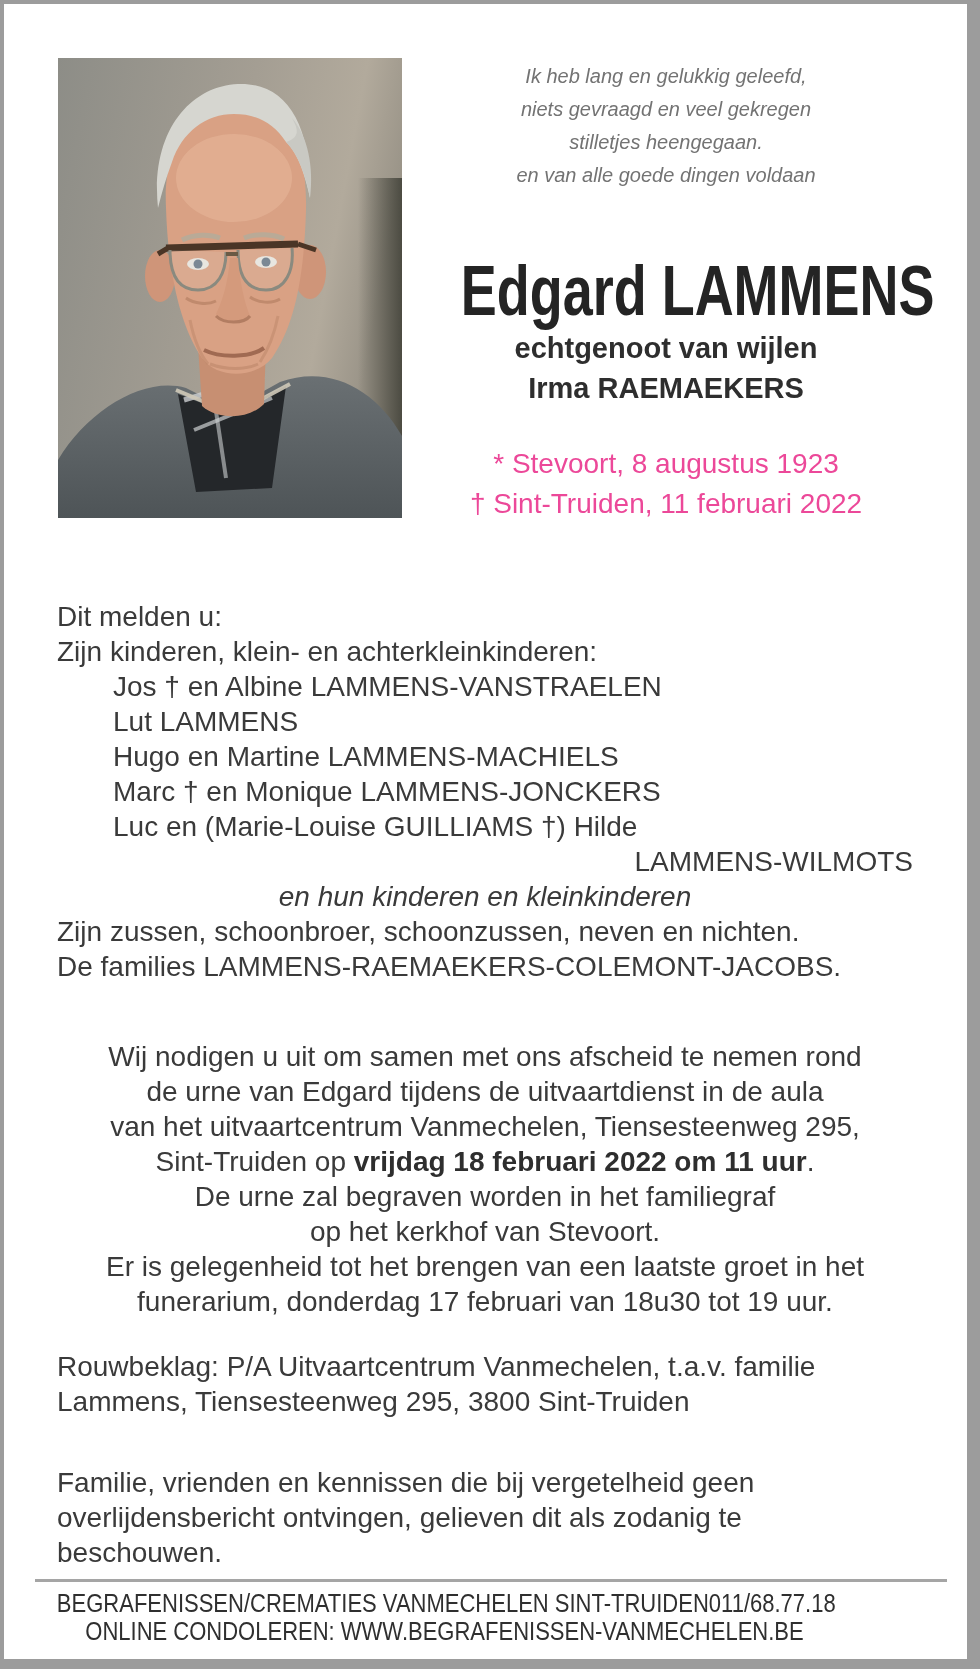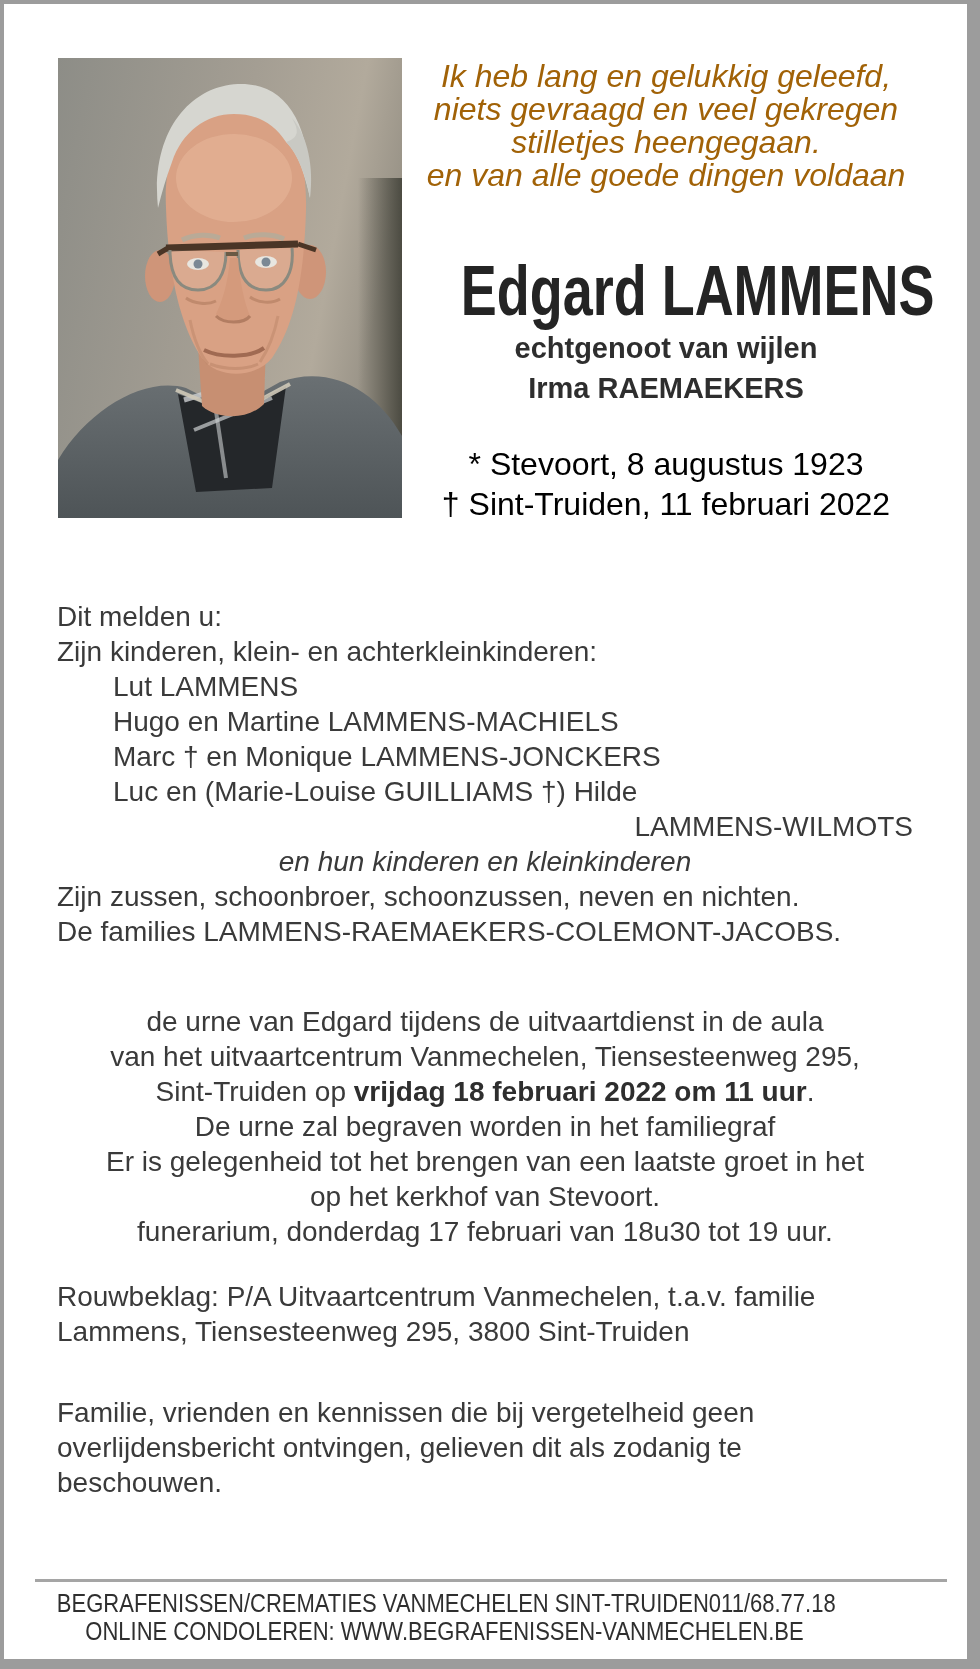--- a/index.html
+++ b/index.html
@@ -18,30 +18,30 @@
   .header{position:relative;height:545px;}
   .photo{
     position:absolute;left:54px;top:54px;width:344px;height:460px;
     overflow:hidden;background:#999;
   }
   .photo svg{display:block;width:100%;height:100%;}
   .right-col{
     position:absolute;left:392px;top:56px;width:540px;
     text-align:center;
   }
-  .quote{font-size:32px;line-height:33px;font-style:italic;color:#a16207;}
+  .quote{font-size:20px;line-height:33px;font-style:italic;color:#737373;}
   .deceased-name{
     margin-top:62px;
     font-size:71px;line-height:74px;font-weight:bold;color:#242424;
     white-space:nowrap;
     transform:scaleX(0.76);transform-origin:50% 50%;
     letter-spacing:0;
   }
   .relation{font-size:29px;line-height:40px;font-weight:bold;color:#2e2e2e;}
-  .dates{margin-top:36px;font-size:32px;line-height:40px;color:#000000;}
+  .dates{margin-top:36px;font-size:28px;line-height:40px;color:#ec4899;}
   .body-block{margin:0 54px 0 53px;font-size:28px;line-height:35px;color:#3a3a3a;}
   .block-announce{margin-top:50px;}
   .indented{padding-left:56px;}
   .right-line{text-align:right;}
   .center-line{text-align:center;}
   .italic-line{font-style:italic;}
   .block-ceremony{margin-top:55px;text-align:center;}
   .block-condolence{margin-top:30px;}
   .block-apology{margin-top:46px;}
   b,.bold{font-weight:bold;color:#2e2e2e;}
@@ -147,37 +147,39 @@
       <div class="dates">
         <div>* Stevoort, 8 augustus 1923</div>
         <div>† Sint-Truiden, 11 februari 2022</div>
       </div>
     </div>
   </div>
 
   <div class="body-block block-announce">
     <div>Dit melden u:</div>
     <div>Zijn kinderen, klein- en achterkleinkinderen:</div>
+    <div class="indented">Jos † en Albine LAMMENS-VANSTRAELEN</div>
     <div class="indented">Lut LAMMENS</div>
     <div class="indented">Hugo en Martine LAMMENS-MACHIELS</div>
     <div class="indented">Marc † en Monique LAMMENS-JONCKERS</div>
     <div class="indented">Luc en (Marie-Louise GUILLIAMS †) Hilde</div>
     <div class="right-line">LAMMENS-WILMOTS</div>
     <div class="center-line italic-line">en hun kinderen en kleinkinderen</div>
     <div>Zijn zussen, schoonbroer, schoonzussen, neven en nichten.</div>
     <div>De families LAMMENS-RAEMAEKERS-COLEMONT-JACOBS.</div>
   </div>
 
   <div class="body-block block-ceremony">
+    <div>Wij nodigen u uit om samen met ons afscheid te nemen rond</div>
     <div>de urne van Edgard tijdens de uitvaartdienst in de aula</div>
     <div>van het uitvaartcentrum Vanmechelen, Tiensesteenweg 295,</div>
     <div><span>Sint-Truiden op </span><b>vrijdag 18 februari 2022 om 11 uur</b><span>.</span></div>
     <div>De urne zal begraven worden in het familiegraf</div>
+    <div>op het kerkhof van Stevoort.</div>
     <div>Er is gelegenheid tot het brengen van een laatste groet in het</div>
-    <div>op het kerkhof van Stevoort.</div>
     <div>funerarium, donderdag 17 februari van 18u30 tot 19 uur.</div>
   </div>
 
   <div class="body-block block-condolence">
     <div>Rouwbeklag: P/A Uitvaartcentrum Vanmechelen, t.a.v. familie</div>
     <div>Lammens, Tiensesteenweg 295, 3800 Sint-Truiden</div>
   </div>
 
   <div class="body-block block-apology">
     <div>Familie, vrienden en kennissen die bij vergetelheid geen</div>

